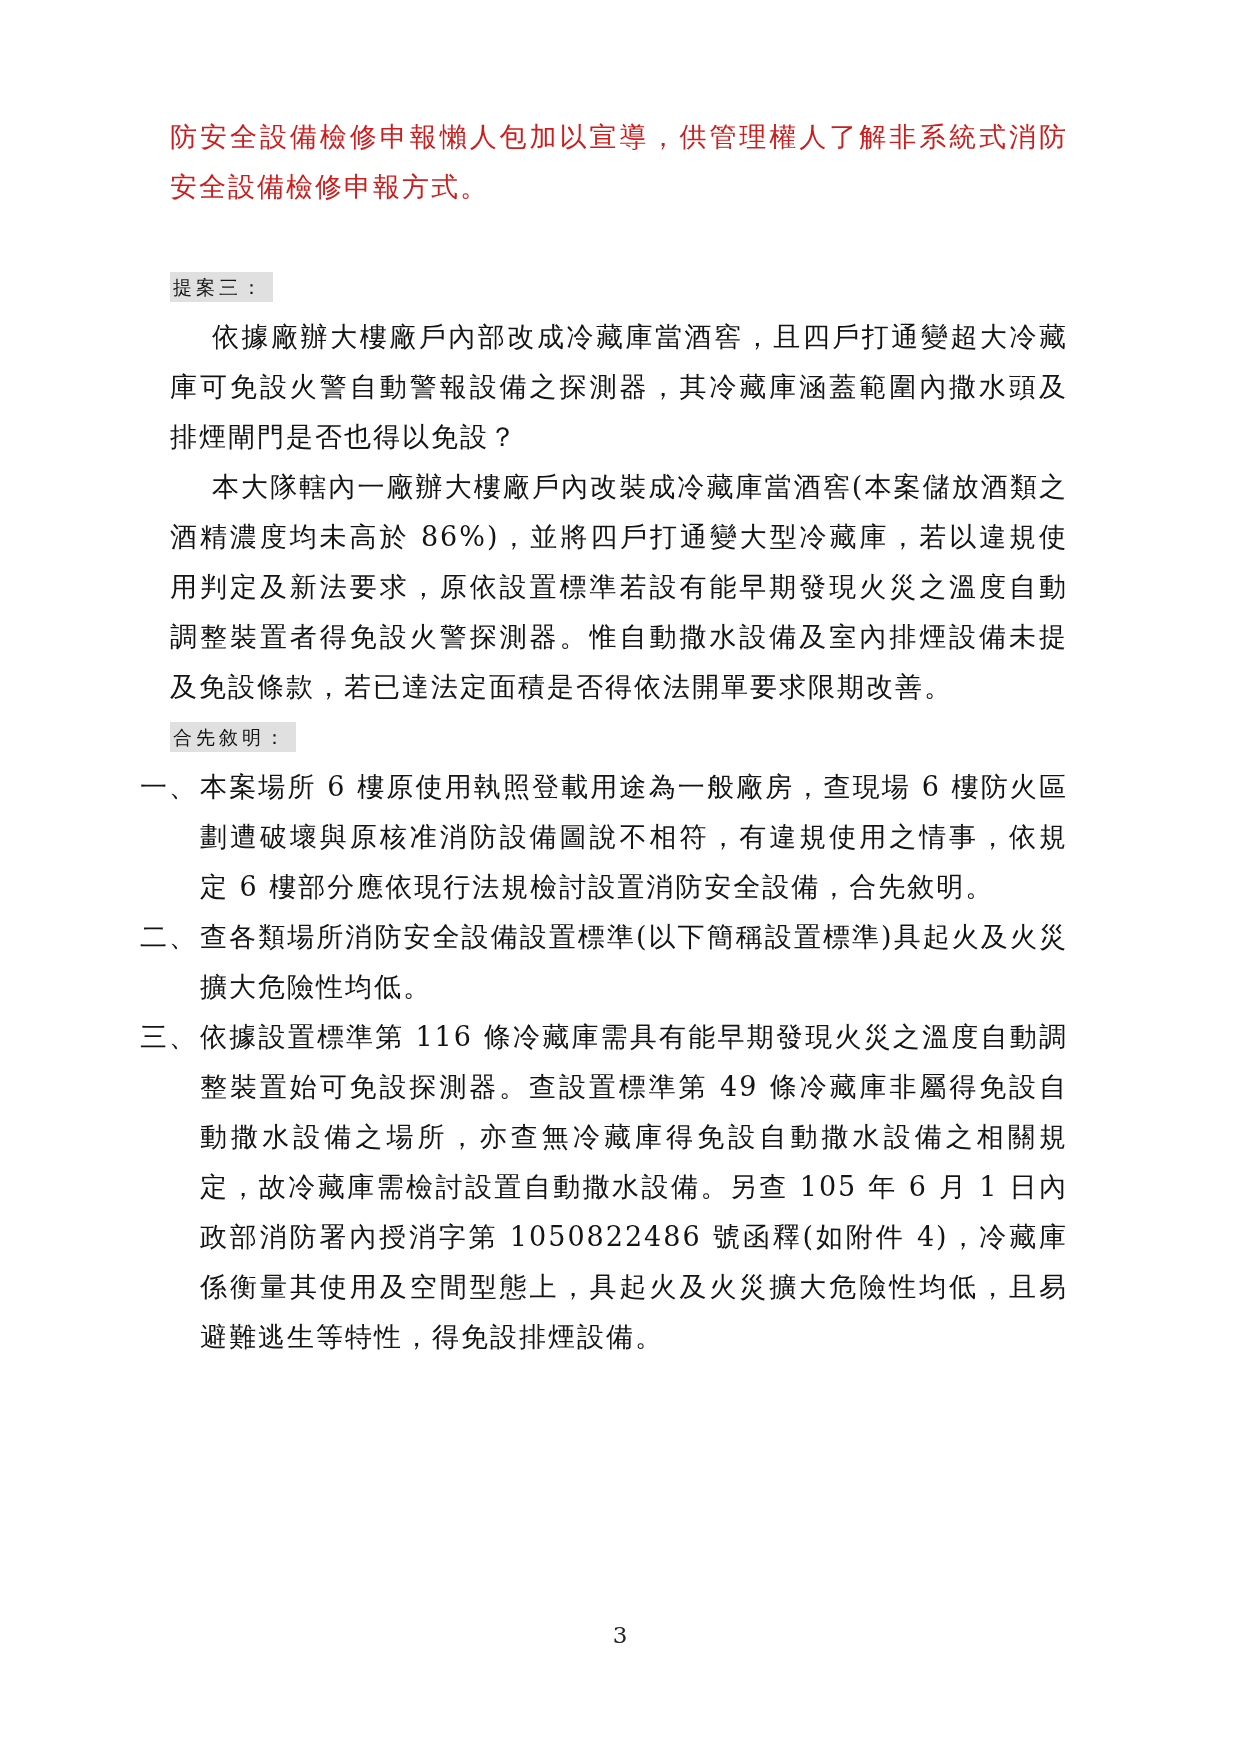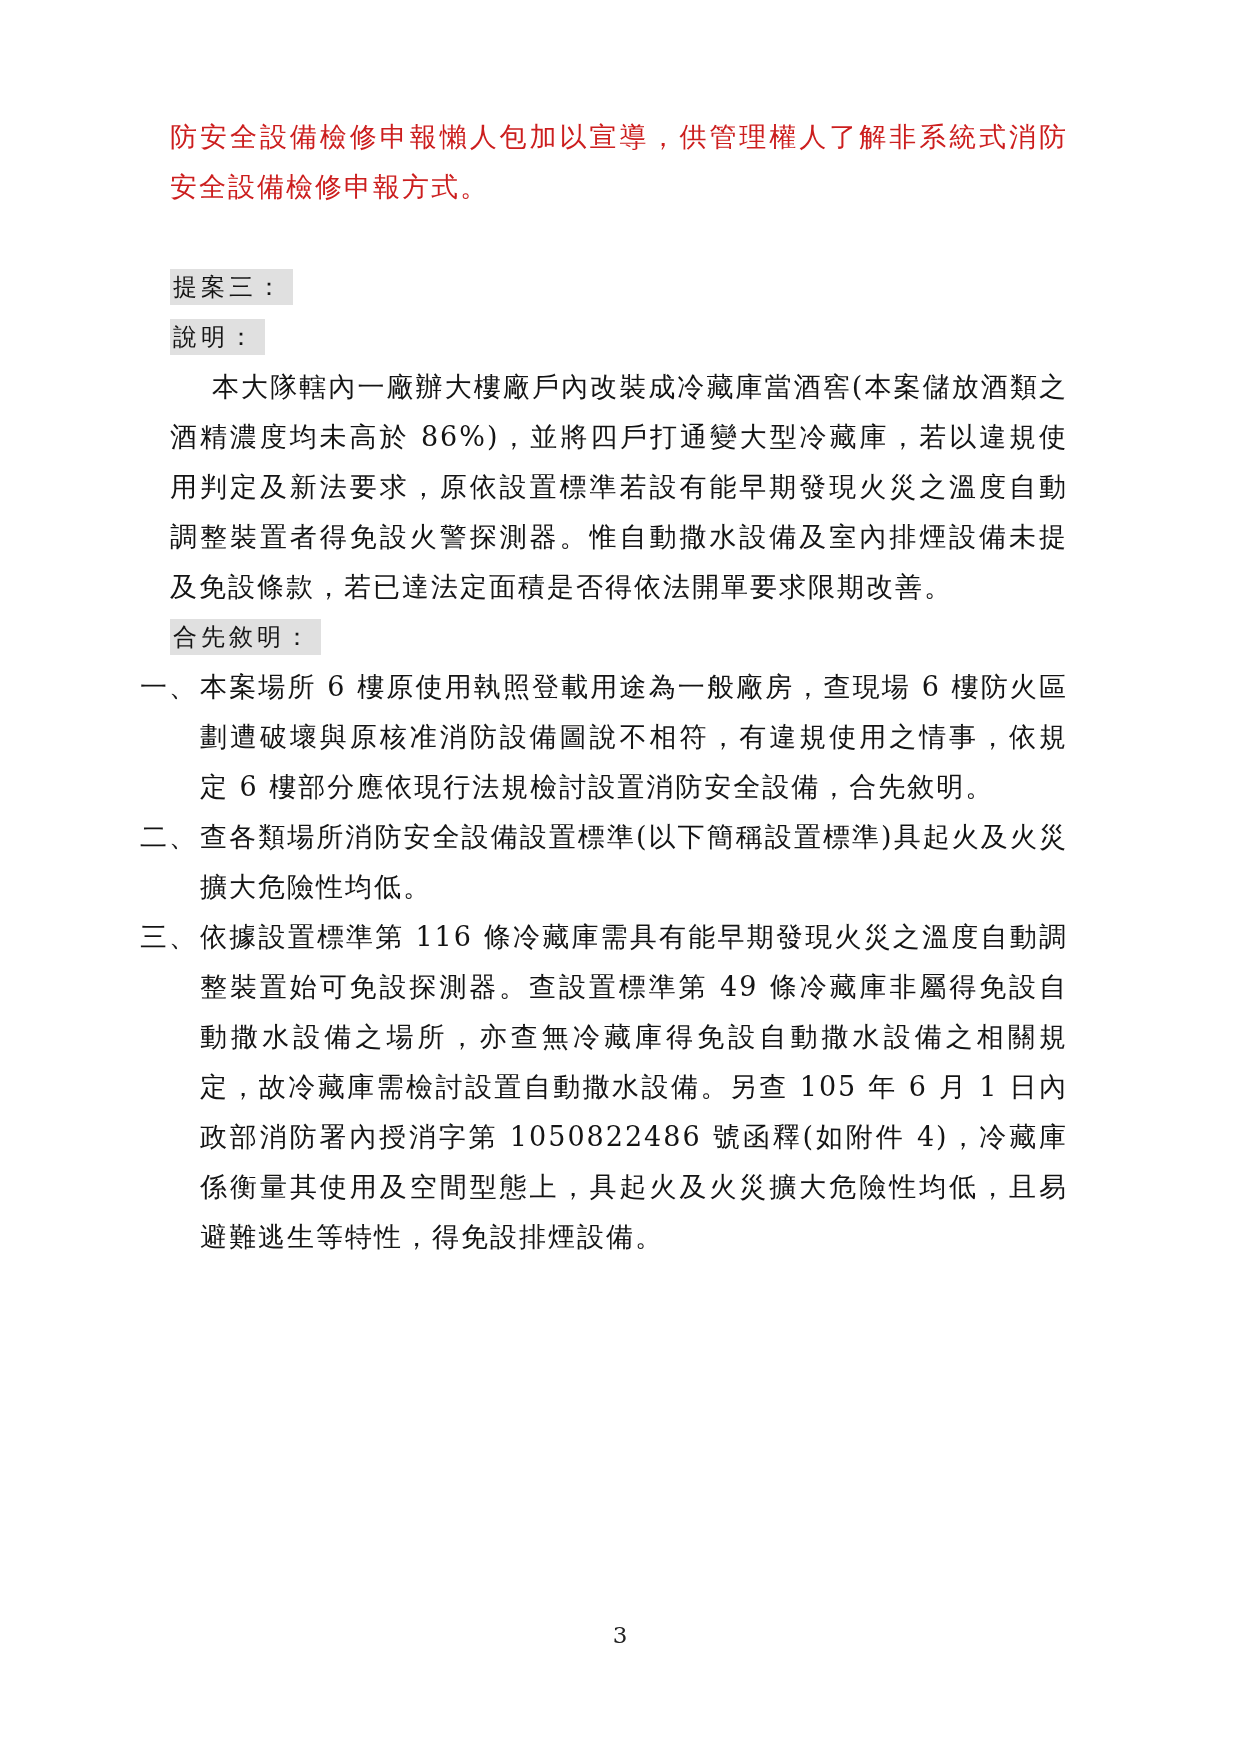--- a/index.html
+++ b/index.html
@@ -18,21 +18,21 @@
   .para {
     margin: 0;
     font-size: 27px;
     line-height: 50px;
     letter-spacing: 2px;
     text-align: justify;
     text-justify: inter-ideograph;
   }
   .red-text { color: #cc1e1e; }
   .first-indent { text-indent: 42px; }
-  .heading-line { margin: 0; font-size: 24px; line-height: 50px; letter-spacing: 4px; }
+  .heading-line { margin: 0; font-size: 19px; line-height: 50px; letter-spacing: 4px; }
   .heading-gap { margin-top: 50px; }
   .hl {
     background: #e0e0e0;
     padding: 4px 8px 4px 3px;
   }
   .list { margin: 0; }
   .list-item {
     position: relative;
     margin: 0 0 0 30px;
     font-size: 27px;
@@ -62,22 +62,22 @@
 </head>
 <body>
 
 <div class="page">
   <div class="content">
 
     <p class="para red-text">防安全設備檢修申報懶人包加以宣導，供管理權人了解非系統式消防安全設備檢修申報方式。</p>
 
     <p class="heading-line heading-gap"><span class="hl">提案三：</span></p>
 
+    <p class="para first-indent">依據廠辦大樓廠戶內部改成冷藏庫當酒窖，且四戶打通變超大冷藏庫可免設火警自動警報設備之探測器，其冷藏庫涵蓋範圍內撒水頭及排煙閘門是否也得以免設？</p>
 
-    <p class="heading-line"><span class="hl">說明：</span></p>
 
 
     <p class="para first-indent">本大隊轄內一廠辦大樓廠戶內改裝成冷藏庫當酒窖(本案儲放酒類之酒精濃度均未高於 86%)，並將四戶打通變大型冷藏庫，若以違規使用判定及新法要求，原依設置標準若設有能早期發現火災之溫度自動調整裝置者得免設火警探測器。惟自動撒水設備及室內排煙設備未提及免設條款，若已達法定面積是否得依法開單要求限期改善。</p>
 
     <p class="heading-line"><span class="hl">合先敘明：</span></p>
 
     <div class="list">
 
       <div class="list-item">
         <span class="list-marker">一、</span><span>本案場所 6 樓原使用執照登載用途為一般廠房，查現場 6 樓防火區劃遭破壞與原核准消防設備圖說不相符，有違規使用之情事，依規定 6 樓部分應依現行法規檢討設置消防安全設備，合先敘明。</span>

